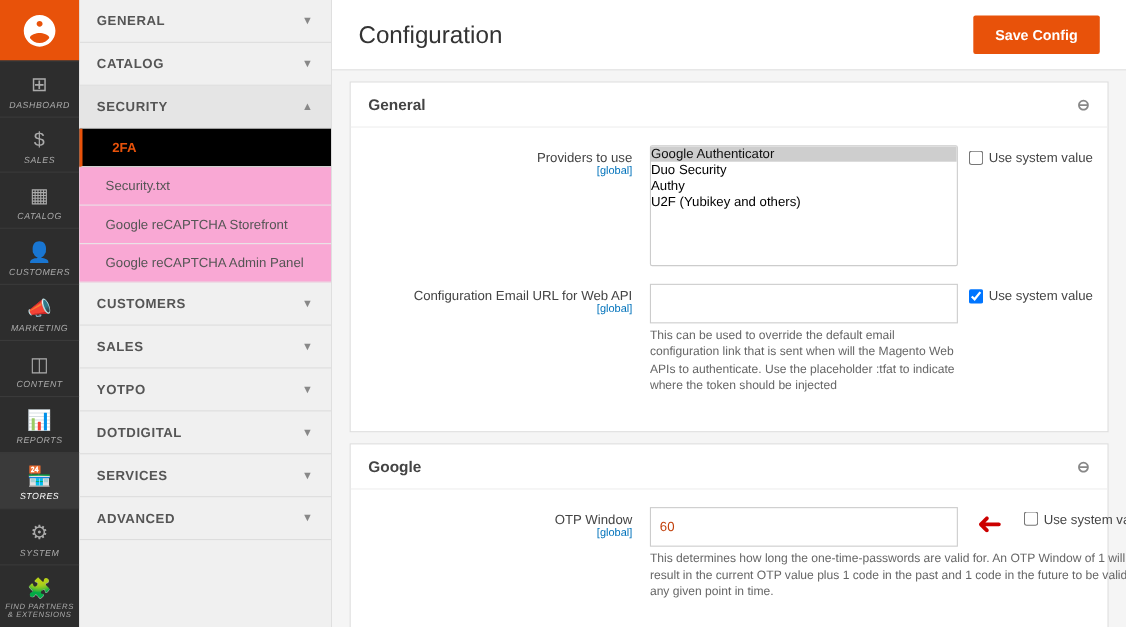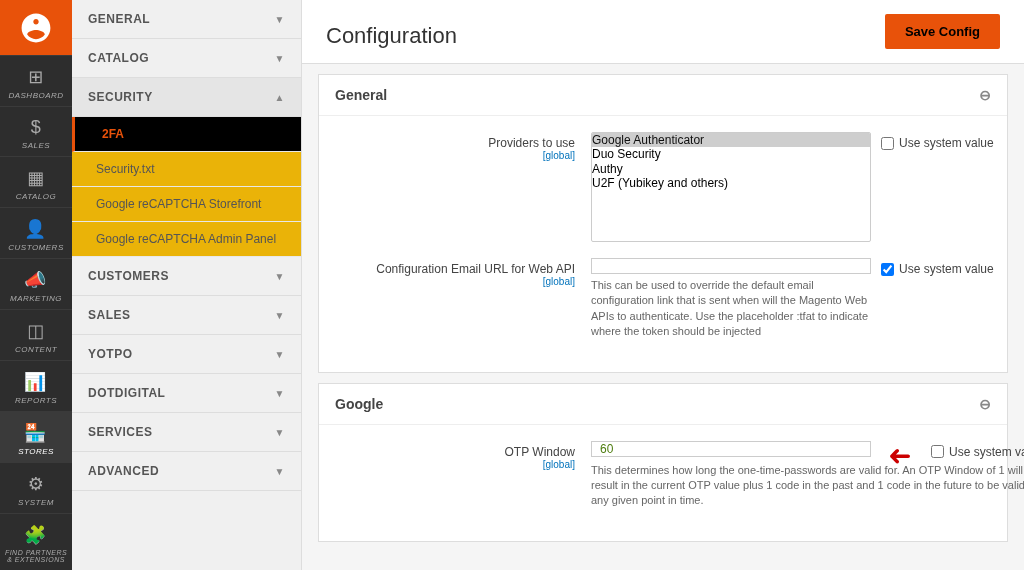--- a/index.html
+++ b/index.html
@@ -68,21 +68,21 @@
       letter-spacing: 0.5px;
     }
     .nav-section-header.active-section { background: #e5e5e5; }
     .nav-chevron { font-size: 10px; color: #888; }
     .nav-sub-item {
       padding: 10px 16px 10px 24px;
       font-size: 12px;
       color: #555;
       cursor: pointer;
       border-bottom: 1px solid #e8e8e8;
-      background: #eab308;
+      background: #f9a8d4;
     }
     .nav-sub-item.active {
       background: #000000;
       color: #e8520a;
       font-weight: 600;
       border-left: 3px solid #e8520a;
       padding-left: 27px;
     }
 
     
@@ -90,29 +90,29 @@
       flex: 1;
       overflow-y: auto;
       background: #f5f5f5;
       padding: 0;
     }
 
     
     .page-header {
       display: flex;
       justify-content: space-between;
-      align-items: flex-end;
+      align-items: center;
       padding: 14px 24px;
       background: #fff;
       border-bottom: 1px solid #ddd;
     }
     .page-title { font-size: 22px; font-weight: 300; color: #333; }
     .save-config-btn {
       background: #e8520a;
-      color: #000000;
+      color: #ffffff;
       border: none;
       padding: 10px 20px;
       font-size: 13px;
       font-weight: 600;
       cursor: pointer;
       border-radius: 2px;
     }
 
     
     .section-panel {
@@ -169,25 +169,25 @@
     .listbox {
       width: 280px;
       border: 1px solid #ccc;
       background: #fff;
       font-size: 12px;
     }
 
     
     .text-input {
       width: 280px;
-      height: 16px;
+      height: 36px;
       border: 1px solid #ccc;
       padding: 4px 8px;
       font-size: 12px;
-      color: #4d7c0f;
+      color: #c2410c;
       background: #fff;
     }
 
     
     .checkbox-label {
       display: flex;
       align-items: center;
       gap: 5px;
       font-size: 12px;
       color: #444;

